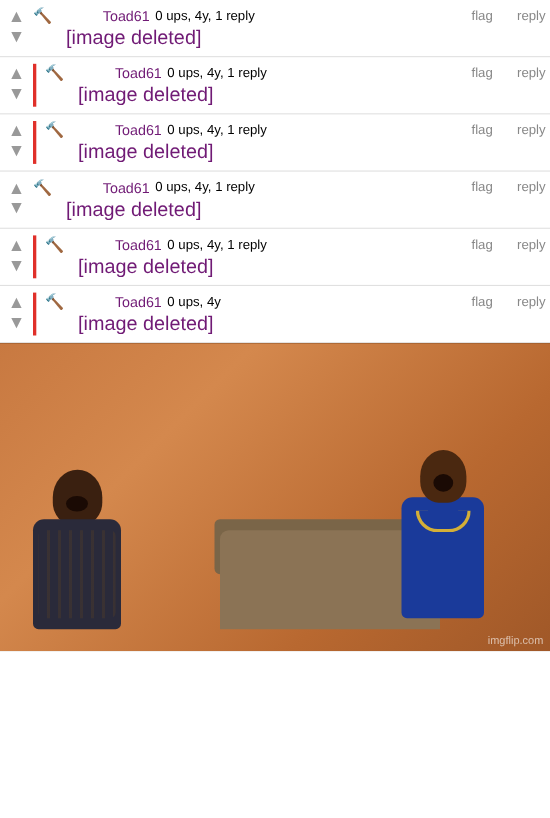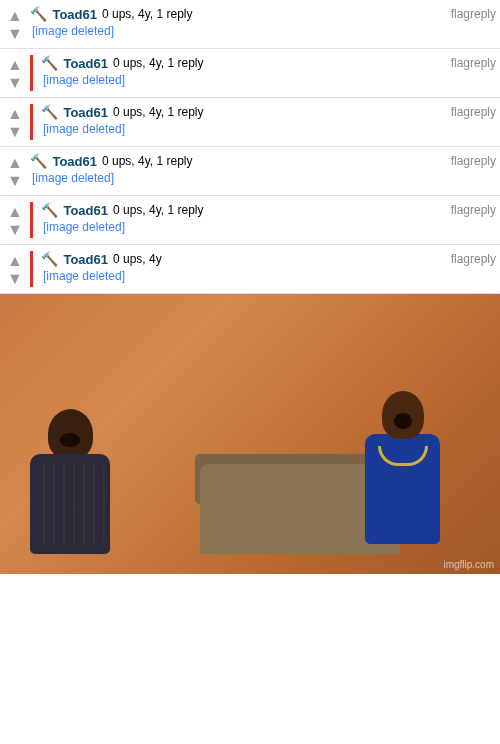--- a/index.html
+++ b/index.html
@@ -57,48 +57,50 @@
       gap: 5px;
       flex-wrap: wrap;
     }
 
     .user-icon {
       font-size: 14px;
       color: #555;
     }
 
     .username {
-      font-weight: bold;
-      color: #0c4a6e;
+      font-weight: normal;
+      color: #701a75;
       font-size: 13px;
+      margin-left: 41px;
     }
 
     .meta-info {
       color: #000000;
       font-size: 12px;
     }
 
     .meta-actions {
       margin-left: auto;
       display: flex;
-      gap: 0;
+      gap: 22px;
     }
 
     .action-link {
       color: #888;
       font-size: 12px;
       cursor: pointer;
       text-decoration: none;
     }
 
     .comment-body {
-      color: #3b82f6;
-      font-size: 12px;
+      color: #701a75;
+      font-size: 18px;
       margin-top: 2px;
       padding-left: 2px;
+      margin-left: 28px;
     }
 
     .image-section {
       width: 500px;
       height: 280px;
       background: #1a1a1a;
       display: flex;
       align-items: center;
       justify-content: center;
       overflow: hidden;

